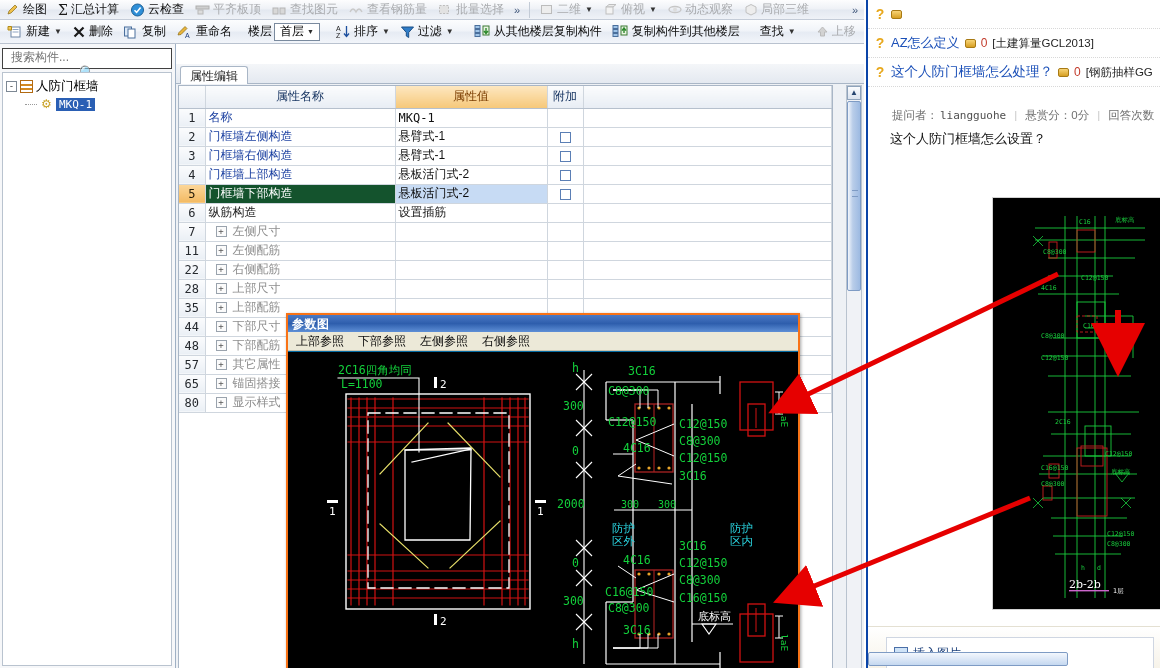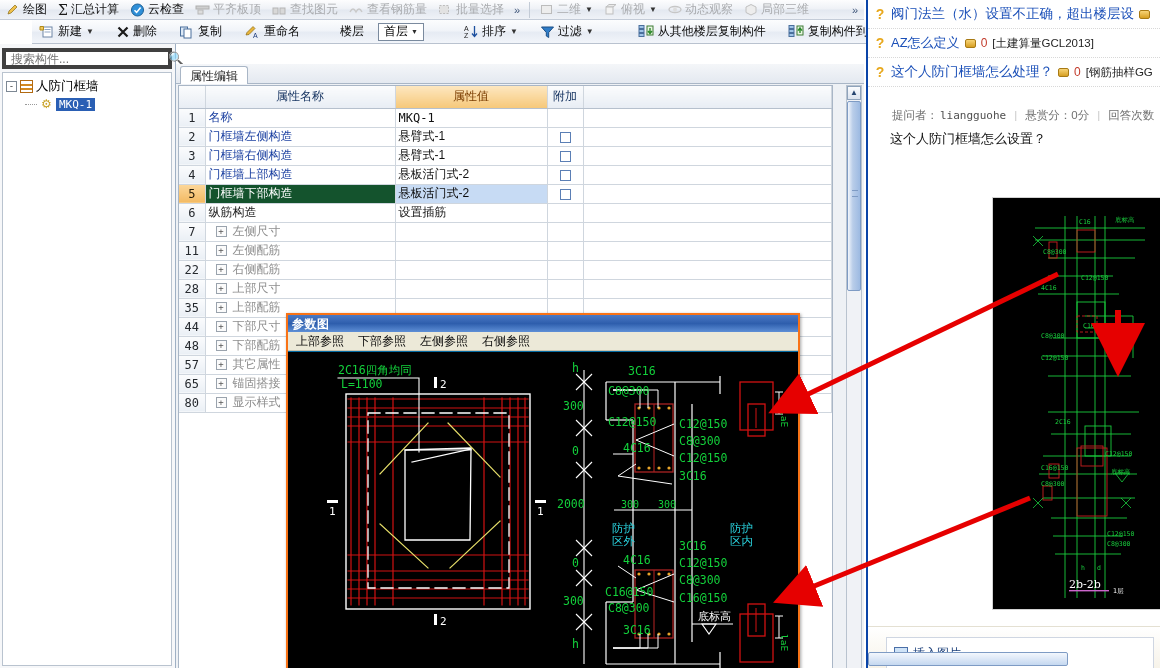--- a/index.html
+++ b/index.html
@@ -26,22 +26,22 @@
   .rb-text { font-size: 12px; color: #101010; }
   .rb-item.dim .rb-text { color: #a9abae; }
   .rb-sep { width: 1px; height: 16px; background: #c3cbd6; margin: 0 3px; }
   .chev { color: #41577b; font-size: 11px; padding: 0 3px; }
 
   
   .toolbar {
     position: absolute; left: 0; top: 20px; width: 864px; height: 24px;
     background: linear-gradient(to bottom, #fcfdfe 0%, #f1f4f9 45%, #e6ebf3 55%, #f2f5fa 100%);
     border-bottom: 1px solid #b9c2cf;
-    display: flex; align-items: center; gap: 14px; padding-left: 3px;
-    white-space: nowrap; overflow: hidden; margin-left: 32px;
+    display: flex; align-items: center; gap: 2px; padding-left: 3px;
+    white-space: nowrap; overflow: hidden;
   }
   .tb-item { display: flex; align-items: center; gap: 3px; padding: 2px 4px; height: 20px; cursor: default; }
   .tb-item.dim .tb-text { color: #a9abae; }
   .tb-text { font-size: 12px; color: #0b0b0b; }
   .tb-sep { width: 1px; height: 17px; background: #bcc5d2; margin: 0 4px; }
   .caret { font-size: 8px; color: #333; margin-left: 1px; }
   .combo {
     width: 88px; height: 18px; background: #fff; border: 1px solid #7a8a9e;
     display: flex; align-items: center; justify-content: space-between;
     padding: 0 2px 0 5px; font-size: 12px; color: #000;
@@ -50,21 +50,21 @@
     font-size: 7px; color: #2a2a2a; width: 13px; text-align: center;
   }
 
   
   .left-panel {
     position: absolute; left: 0; top: 44px; width: 176px; height: 624px;
     background: #f6f7f9; border-right: 1px solid #9fb0c4;
   }
   .search-row {
     position: absolute; left: 2px; top: 4px; width: 170px; height: 21px;
-    background: #fff; border: 4px solid #404040; display: flex; align-items: center;
+    background: #fff; border: 1px solid #404040; display: flex; align-items: center; flex-direction: column;
   }
   .search-row input {
     flex: 1; border: none; outline: none; font-size: 12px; color: #6d6d6d;
     padding-left: 5px; background: transparent;
     font-family: "Liberation Sans", sans-serif;
   }
   .search-icon { width: 22px; text-align: center; color: #2f6fb5; font-size: 13px; }
   .tree {
     position: absolute; left: 2px; top: 28px; width: 170px; bottom: 2px;
     background: #fff; border: 1px solid #b9c3cf; padding: 4px 0 0 3px;
@@ -808,21 +808,20 @@
         </svg>
       </div>
     </div>
   </div>
 
   <div class="right-panel">
 
     <div class="q-list">
       <div class="q-row">
         <span class="q-icon">?</span>
-        <a class="q-link" href="#">阀门法兰（水）设置不正确，超出楼层设</a>
         <span class="coin"></span>
       </div>
       <div class="q-row">
         <span class="q-icon">?</span>
         <a class="q-link" href="#" style="font-size:13px;">AZ怎么定义</a>
         <span class="coin"></span>
         <span class="q-count">0</span>
         <span class="q-cat">[土建算量GCL2013]</span>
       </div>
       <div class="q-row">

